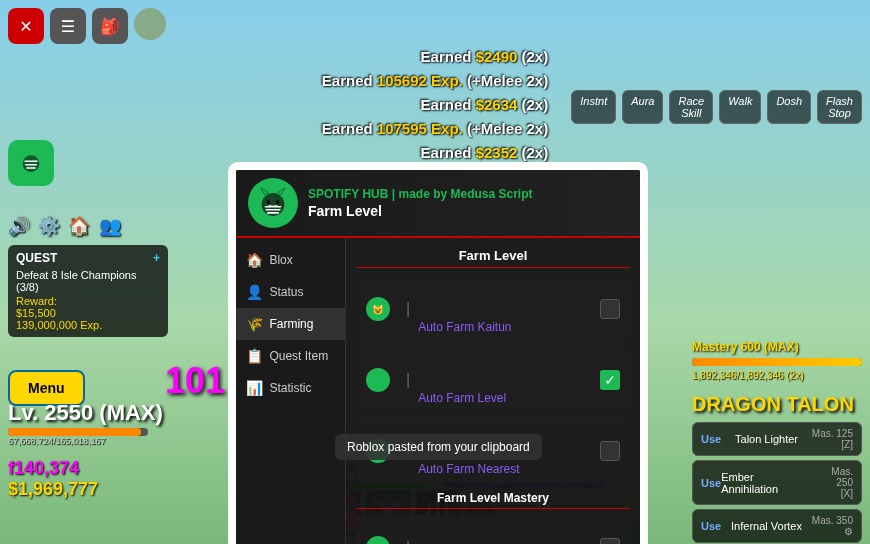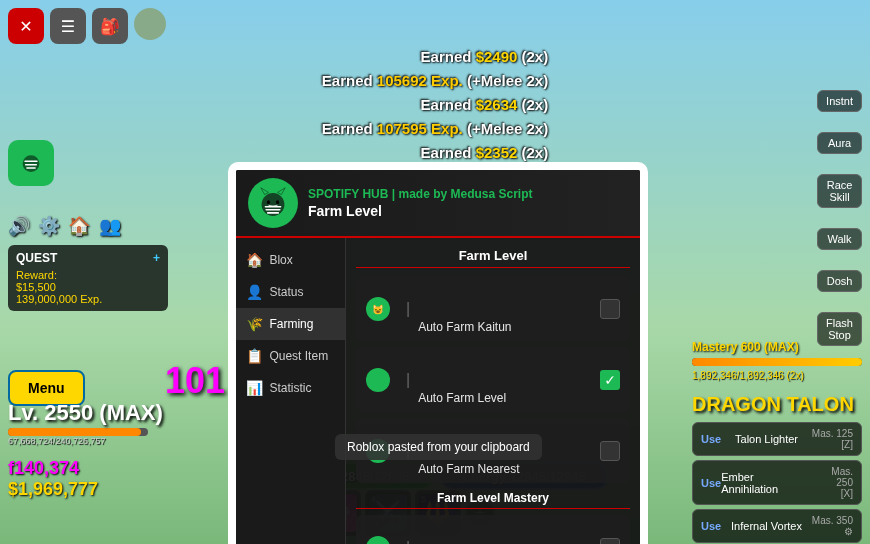--- a/index.html
+++ b/index.html
@@ -180,22 +180,23 @@
       color: #ff00ff;
       text-shadow: 2px 2px 4px #000;
       z-index: 5;
     }
 
     
     .right-buttons {
       position: absolute;
       top: 90px;
       right: 8px;
-      display: flex; flex-direction: column; gap: 20px;
-      z-index: 100;
+      display: flex; flex-direction: row; gap: 6px;
+      z-index: 100;
+      font-style: italic;
     }
     .rb { 
       background: rgba(0,0,0,0.6); 
       color: white; 
       border-radius: 6px; 
       padding: 4px 8px; 
       font-size: 11px; 
       text-align: center;
       cursor: pointer;
       border: 1px solid #666;
@@ -363,21 +364,21 @@
       width: 24px; height: 24px;
       background: #1db954;
       border-radius: 50%;
       display: flex; align-items: center; justify-content: center;
       font-size: 12px;
       margin-right: 8px;
       flex-shrink: 0;
     }
     .farm-item .fi-label {
       flex: 1;
-      color: #e5e5e5;
+      color: #8b5cf6;
       font-size: 12px;
       margin-top: 37px;
     }
     .farm-item .fi-divider {
       color: #666;
       margin: 0 8px;
     }
     .fi-checkbox {
       width: 20px; height: 20px;
       border-radius: 3px;
@@ -512,34 +513,35 @@
   <span>⚙️</span>
   <span>🏠</span>
   <span>👥</span>
 </div>
 
 <div class="quest-panel">
   <div class="quest-header">
     <span>QUEST</span>
     <span class="plus">+</span>
   </div>
+  <div class="quest-name">Defeat 8 Isle Champions (3/8)</div>
   <div class="quest-reward">Reward:</div>
   <div class="quest-reward">$15,500</div>
   <div class="quest-exp">139,000,000 Exp.</div>
 </div>
 
 <div class="menu-button">Menu</div>
 
 <div class="level-display">
   <div class="lv">Lv. 2550 (MAX)</div>
   <div class="xp-bar-bg">
     <div class="xp-bar-fill"></div>
   </div>
   <div class="xp-text">
-    <span>67,668,724</span>/<span>240,726,757</span>
+    <span>67,668,724</span>/<span>165,018,167</span>
   </div>
 </div>
 
 <div class="currency-display">
   <div class="beli">f140,374</div>
   <div class="money">$1,969,777</div>
 </div>
 
 <div class="big-number">101</div>
 

